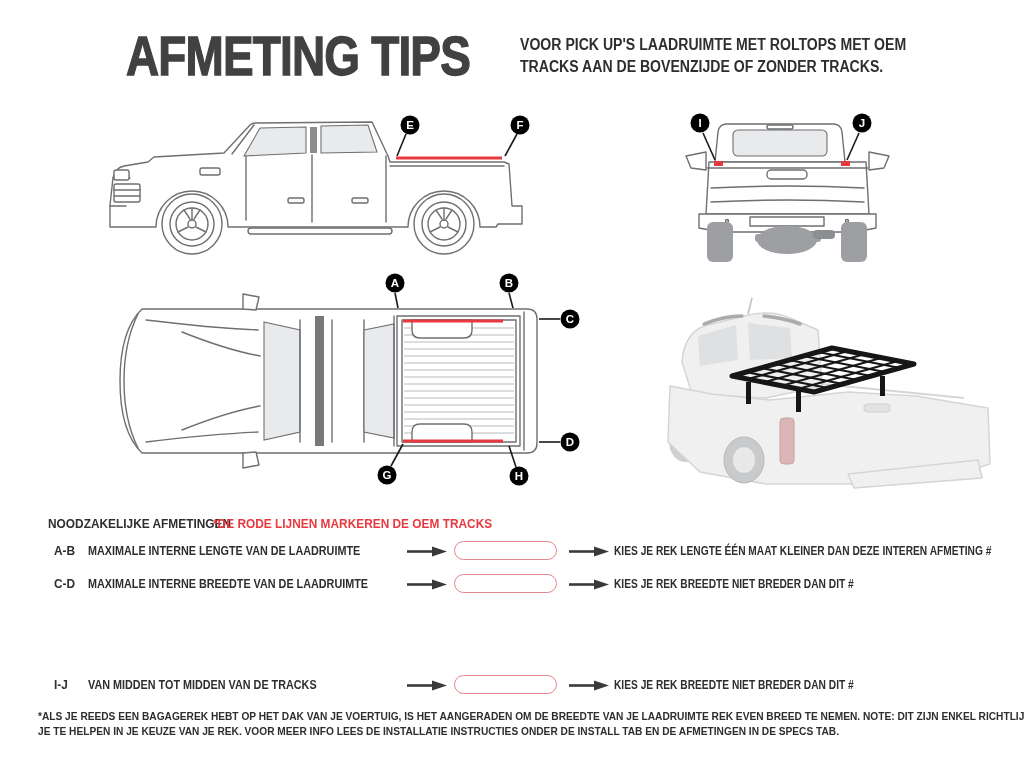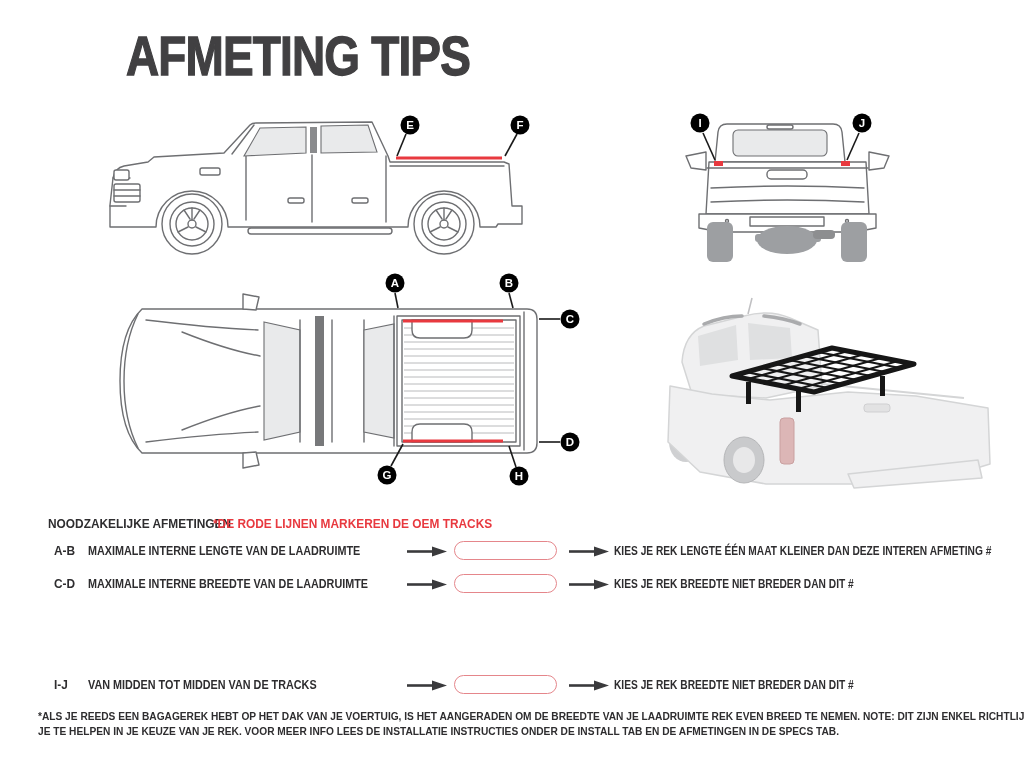--- a/index.html
+++ b/index.html
@@ -38,20 +38,24 @@
   svg .ghost2{fill:#dfe0e1;stroke:none;}
   svg .rib{stroke:#b9babc;stroke-width:1;}
   svg .rack{stroke:#161616;stroke-width:2.2;fill:none;}
 </style>
 </head>
 <body>
 
 <div id="canvas">
 
   <div class="abs txt" id="page-title">AFMETING TIPS</div>
+  <div class="abs" id="subtitle">
+    <span class="txt cond88">VOOR PICK UP'S LAADRUIMTE MET ROLTOPS MET OEM</span><br>
+    <span class="txt cond88">TRACKS AAN DE BOVENZIJDE OF ZONDER TRACKS.</span>
+  </div>
 
   <svg class="abs" style="left:100px;top:110px" width="445" height="155" viewBox="0 0 445 155">
     <path class="ln fillw" d="M10,117 L10,95 L13,68 Q15,58 24,56 L48,52 L54,47 L124,43 L150,15 Q152,13 156,13 L272,12 L288,46 L290,52 L404,52 L409,54 L412,96 L422,96 L422,114 L398,114 L396,117 L380,117 A36,36 0 0 0 308,117 L128,117 A36,36 0 0 0 56,117 Z"></path>
     <path class="ln" d="M10,96 L26,96 M13,68 L30,68"></path>
     <rect class="ln fillw" x="14" y="60" width="15" height="10" rx="2"></rect>
     <rect class="ln fillw" x="14" y="74" width="26" height="18" rx="2"></rect>
     <path class="ln" d="M14,80 L40,80 M14,86 L40,86"></path>
     <rect class="ln fillw" x="100" y="58" width="20" height="7" rx="2"></rect>
     <path class="ln" d="M154,15 L132,44 M146,46 L146,110 M212,45 L212,112 M286,46 L286,112 M290,56 L404,56"></path>
     <polygon class="glass" points="160,18 206,17 206,43 144,46"></polygon>

